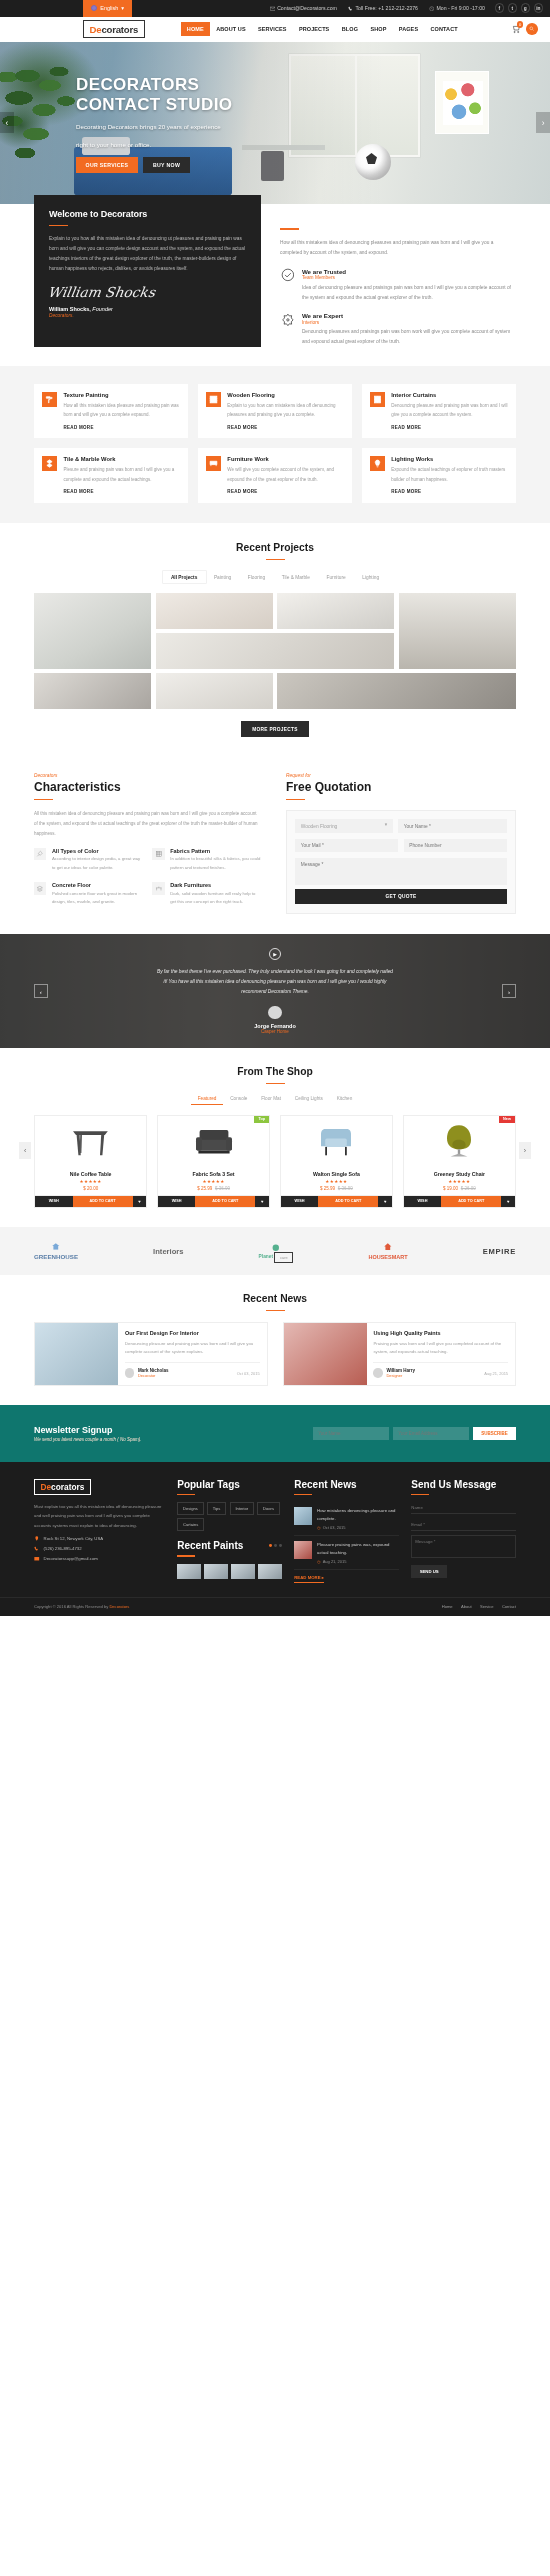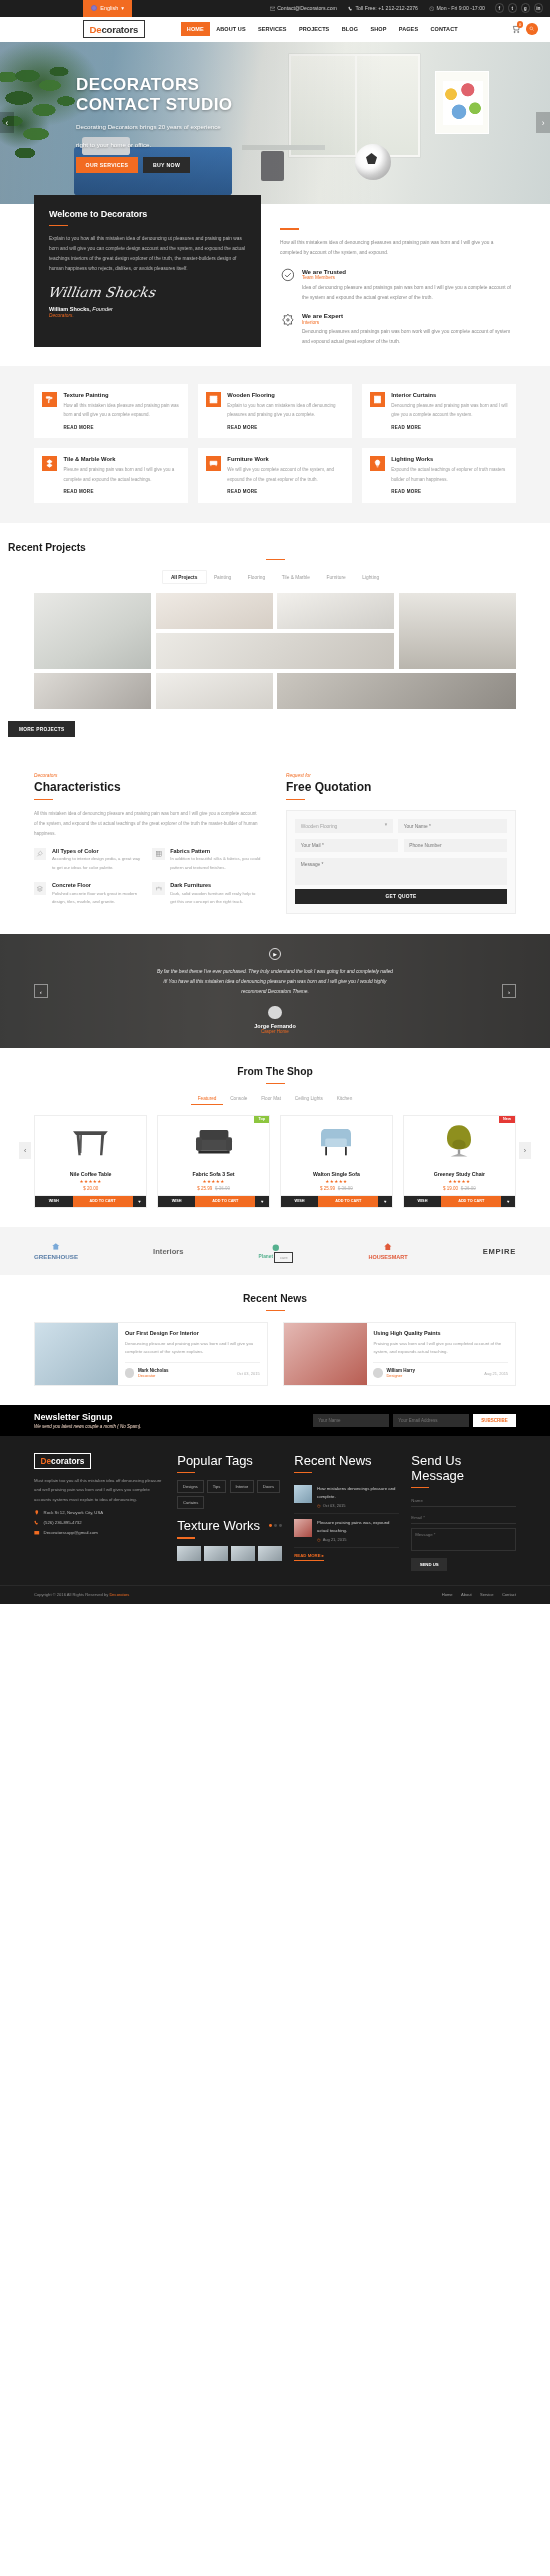--- a/index.html
+++ b/index.html
@@ -123,21 +123,21 @@
   .sv-grid { width:482px; margin:0 auto; display:grid; grid-template-columns:repeat(3,1fr); gap:9.6px; }
   .sv-card { background:#fff; padding:8.3px; display:flex; gap:6.2px; position:relative; overflow:hidden; }
   .sv-ico { width:15px; height:15px; flex:0 0 15px; background:#f26b21; display:flex; align-items:center;
             justify-content:center; }
   .sv-ico svg { width:9px; height:9px; fill:#fff; stroke:#fff; }
   .sv-card h4 { font-size:5.8px; font-weight:bold; color:#1b1b1b; }
   .sv-card p { font-size:4.5px; line-height:2.1; color:#9a9a9a; margin-top:2.8px; }
   .sv-card .rm { font-size:4.5px; font-weight:bold; color:#1b1b1b; margin-top:5.5px; letter-spacing:0.3px; }
 
   
-  .projects { background:#fff; padding:19px 8px 18px; }
+  .projects { background:#fff; padding:19px 8px 18px; text-align:center; }
   .sec-title { font-size:10.3px; font-weight:bold; color:#1b1b1b; }
   .hr-c { width:19px; height:1.4px; background:#f26b21; margin:5.5px auto 0; }
   .filters { display:flex; justify-content:center; gap:0; margin:11px auto 9.6px; }
   .filters span { font-size:4.8px; color:#9b9b9b; padding:3.4px 8.3px; }
   .filters span.on { color:#1b1b1b; font-weight:bold; background:#fff; box-shadow:0 0 0 0.7px #ececec; }
   .pgrid { width:482px; margin:0 auto; display:grid; grid-template-columns:repeat(4,1fr);
            grid-auto-rows:36px; gap:4.1px; }
   .pimg { background:#d9d9d9; background-size:cover; }
   .p1 { grid-column:1/2; grid-row:1/3; background:linear-gradient(150deg,#e9e9e6,#cfd2cd 60%,#b9bdb8); }
   .p2 { grid-column:2/3; grid-row:1/2; background:linear-gradient(160deg,#efeae4,#d6cec5); }
@@ -241,39 +241,39 @@
   .news-body { padding:6.9px; flex:1; }
   .news-body h5 { font-size:5.5px; font-weight:bold; color:#1b1b1b; }
   .news-body p { font-size:4.3px; line-height:2; color:#a0a0a0; margin-top:3.4px; }
   .news-meta { display:flex; align-items:center; gap:3.4px; border-top:0.7px solid #f0f0f0; margin-top:5.5px; padding-top:4.8px; }
   .news-av { width:9.6px; height:9.6px; border-radius:50%; background:#d5d5d5; }
   .news-auth { font-size:4.5px; font-weight:bold; color:#1b1b1b; }
   .news-role { font-size:4px; color:#f26b21; }
   .news-date { margin-left:auto; font-size:4px; color:#b0b0b0; }
 
   
-  .nl { background:#000000; padding:7px 0; }
+  .nl { background:#0f766e; padding:20px 0; }
   .nl-in { width:482px; margin:0 auto; display:flex; align-items:center; }
   .nl h3 { font-size:9px; font-weight:bold; color:#fff; }
   .nl p { font-size:4.5px; color:#ffe2d0; font-style:italic; margin-top:2.1px; }
   .nl-form { margin-left:auto; display:flex; gap:4.1px; align-items:center; }
   .nl-in input { background:rgba(255,255,255,.18); border:0; height:13.8px; width:76px; padding:0 5.5px;
                  font-size:4.5px; color:#fff; font-family:"Liberation Sans", sans-serif; }
   .nl-btn { background:#fff; color:#f26b21; font-size:4.5px; font-weight:bold; padding:4.1px 8.3px; }
 
   
   .footer { background:#1c1c1c; padding:16.5px 0 0; color:#fff; }
   .f-grid { width:482px; margin:0 auto; display:grid; grid-template-columns:1.25fr 1fr 1fr 1fr; gap:12.4px; }
   .f-logo { border:0.7px solid #fff; display:inline-block; padding:2.1px 5.5px; font-size:8.3px; font-weight:bold; }
   .f-logo .d { color:#f26b21; }
   .f-grid p.ftxt { font-size:4.3px; line-height:2.2; color:#9a9a9a; margin-top:6.9px; }
   .f-contact { margin-top:5.5px; }
   .f-contact div { font-size:4.3px; color:#b9b9b9; display:flex; gap:4.1px; align-items:center; margin-top:4.8px; }
   .f-contact svg { width:5.5px; height:5.5px; fill:#f26b21; }
-  .f-h { font-size:13px; font-weight:normal; color:#fff; }
+  .f-h { font-size:10px; font-weight:bold; color:#fff; }
   .f-hr { width:18px; height:1.4px; background:#f26b21; margin:4.1px 0 6.9px; }
   .tags { display:flex; flex-wrap:wrap; gap:3.4px; }
   .tag { border:0.7px solid #3a3a3a; color:#bcbcbc; font-size:4.1px; padding:2.8px 4.8px; }
   .rw-head { display:flex; align-items:center; }
   .dots { margin-left:auto; display:flex; gap:2.1px; }
   .dot { width:2.8px; height:2.8px; border-radius:50%; background:#4a4a4a; }
   .dot.on { background:#f26b21; }
   .rw-grid { display:grid; grid-template-columns:repeat(4,1fr); gap:2.8px; margin-top:2.8px; }
   .rw { height:15px; background:linear-gradient(140deg,#cfd8dd,#8e9aa1); }
   .rn-item { display:flex; gap:4.8px; padding:4.8px 0; border-bottom:0.7px solid #2a2a2a; }
@@ -866,21 +866,21 @@
         <div class="f-hr"></div>
         <div class="tags">
           <span class="tag">Designs</span>
           <span class="tag">Tips</span>
           <span class="tag">Interior</span>
           <span class="tag">Doors</span>
           <span class="tag">Curtains</span>
         </div>
         <div style="height:9.6px"></div>
         <div class="rw-head">
-          <div class="f-h">Texture Works</div>
+          <div class="f-h">Recent Paints</div>
           <div class="dots">
             <span class="dot on"></span>
             <span class="dot"></span>
             <span class="dot"></span>
           </div>
         </div>
         <div class="f-hr"></div>
         <div class="rw-grid">
           <div class="rw"></div>
           <div class="rw"></div>

